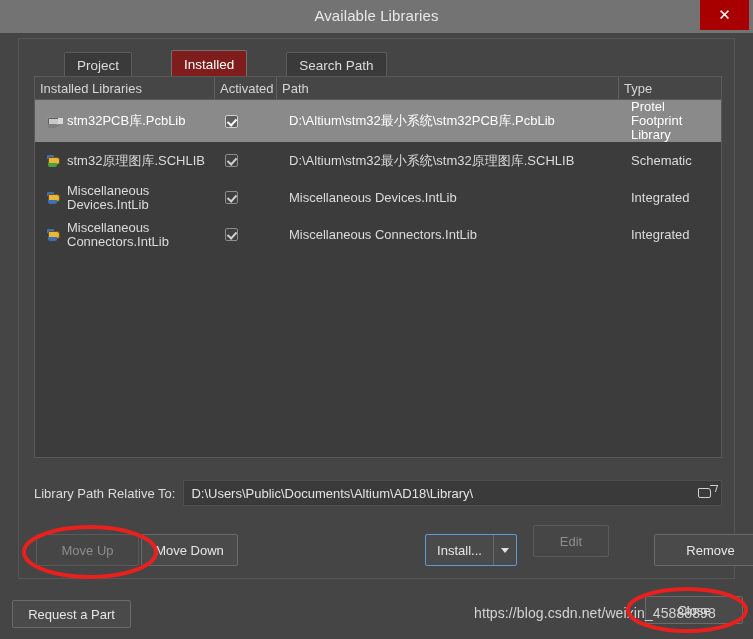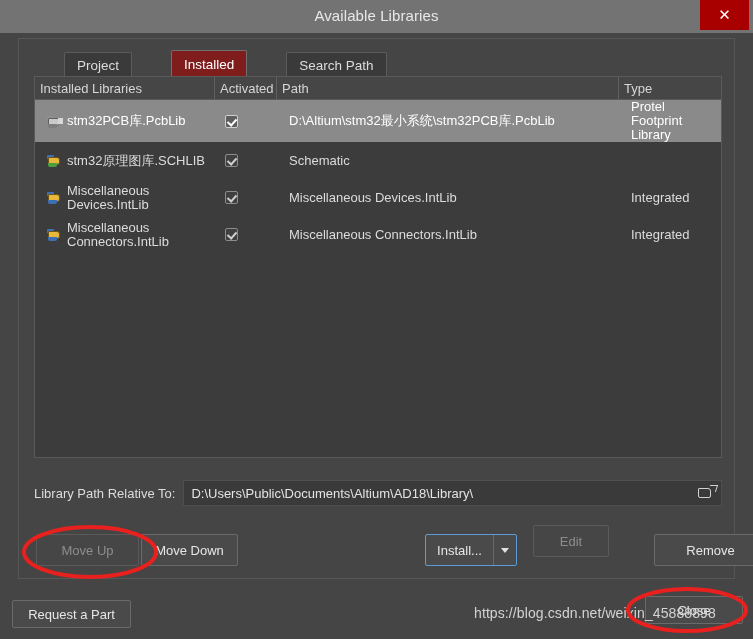--- a/index.html
+++ b/index.html
@@ -343,20 +343,21 @@
           <span class="lib-icon sch">
             <span class="tab-l"></span>
               <span class="body"></span>
               <span class="plug"></span>
           </span>
           <span class="wrap2">stm32原理图库.SCHLIB</span>
         </div>
         <div class="cell c-act">
           <span class="chk"></span>
         </div>
+        <div class="cell c-path">D:\Altium\stm32最小系统\stm32原理图库.SCHLIB</div>
         <div class="cell c-type">Schematic</div>
       </div>
 
       <div class="row tall">
         <div class="cell c-name">
           <span class="lib-icon">
             <span class="tab-l"></span>
               <span class="body"></span>
               <span class="plug"></span>
           </span>

